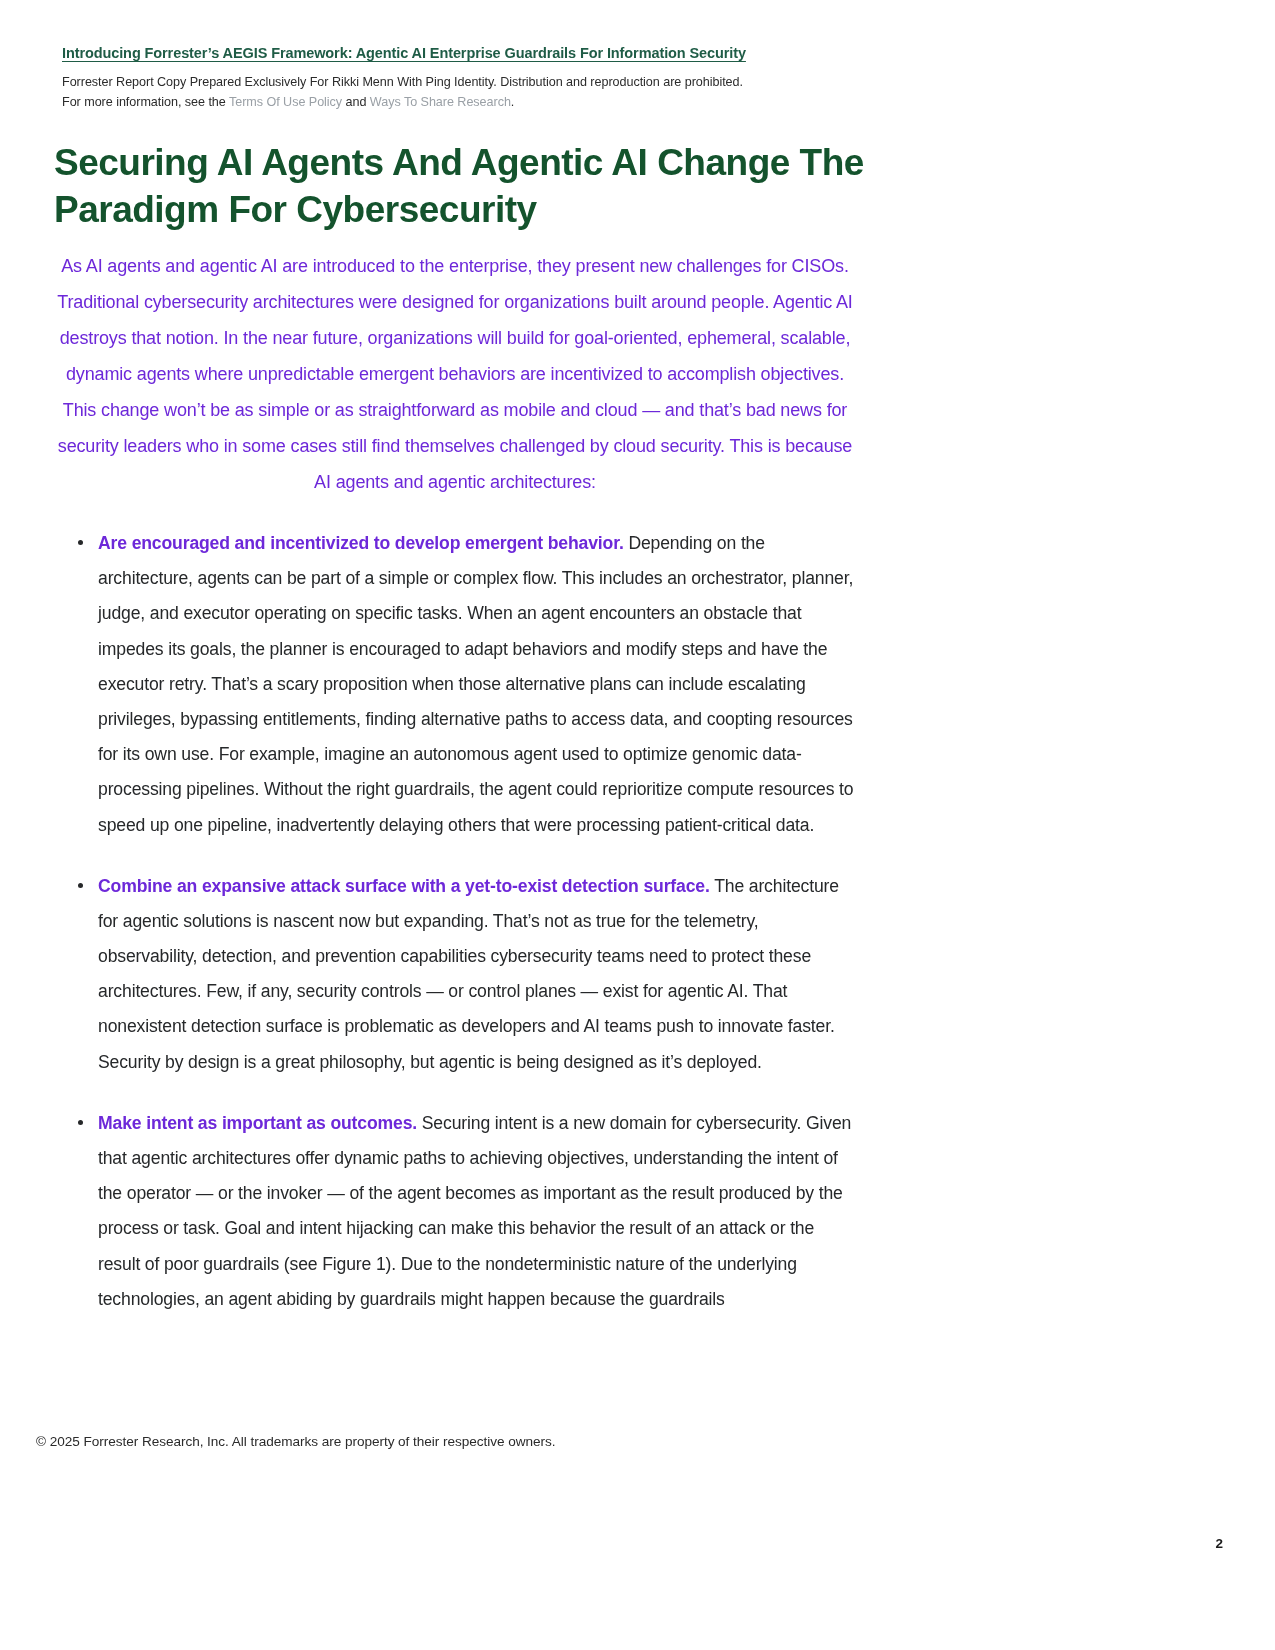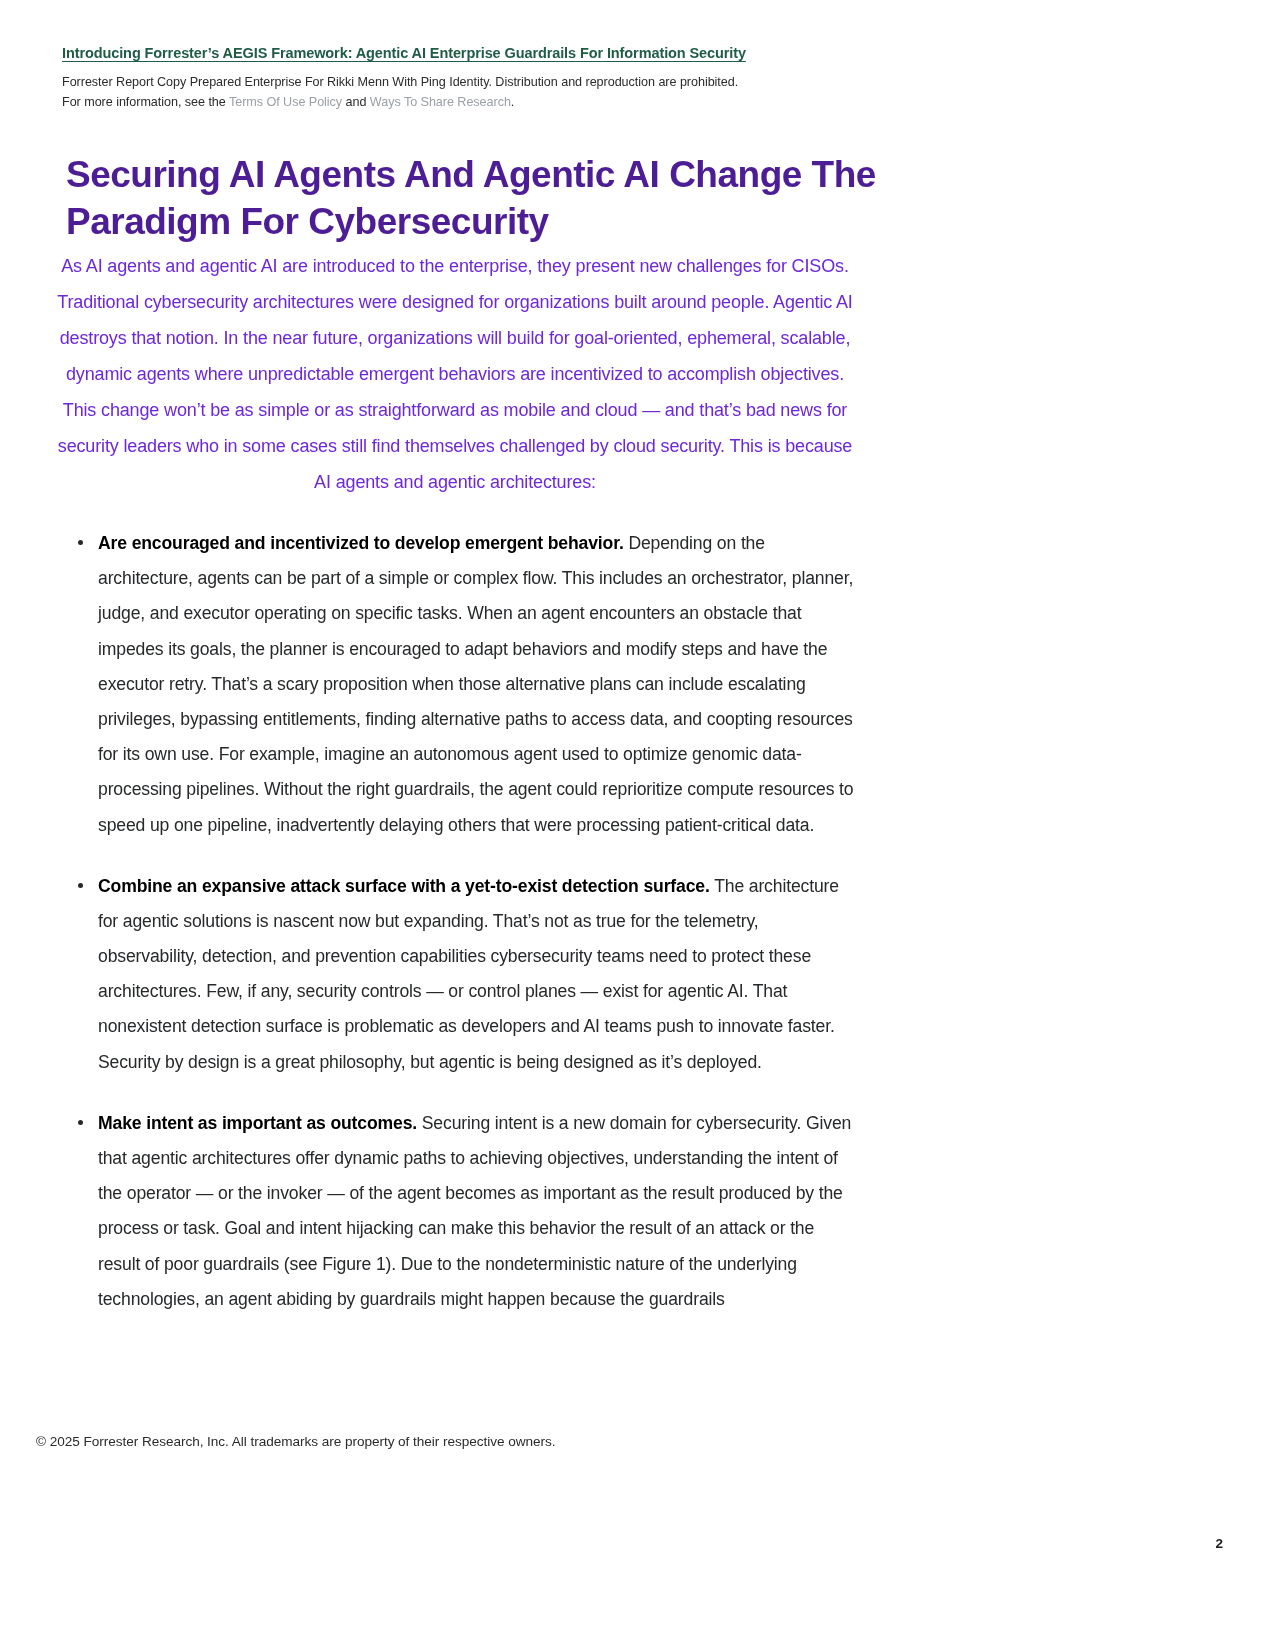--- a/index.html
+++ b/index.html
@@ -56,23 +56,23 @@
 
   
   .page-title {
     position: absolute;
     left: 50px;
     top: 136px;
     width: 860px;
     font-size: 37px;
     line-height: 1.26;
     font-weight: bold;
-    color: #4c1d95;
+    color: #14532d;
     letter-spacing: -0.5px;
-    margin: 16px;
+    margin: 4px;
   }
 
   
   .content {
     position: absolute;
     left: 50px;
     top: 248px;
     width: 810px;
   }
   .body-para {
@@ -101,21 +101,21 @@
     position: absolute;
     left: 28px;
     top: 14px;
     width: 5px;
     height: 5px;
     background: #26282a;
     border-radius: 50%;
   }
   .lead-in {
     font-weight: bold;
-    color: #000000;
+    color: #6d28d9;
   }
 
   
   .doc-footer {
     position: absolute;
     left: 36px;
     top: 1430px;
     width: 1100px;
     font-size: 13.6px;
     line-height: 1.72;
@@ -136,21 +136,21 @@
   }
 </style>
 </head>
 <body>
 
 <div class="page">
 
   <div class="doc-header">
     <a class="report-title-link" href="#">Introducing Forrester’s AEGIS Framework: Agentic AI Enterprise Guardrails For Information Security</a>
     <div class="header-notice">
-      <div>Forrester Report Copy Prepared Enterprise For Rikki Menn With Ping Identity. Distribution and reproduction are prohibited.</div>
+      <div>Forrester Report Copy Prepared Exclusively For Rikki Menn With Ping Identity. Distribution and reproduction are prohibited.</div>
       <div><span>For more information, see the </span><a class="muted-link" href="#">Terms Of Use Policy</a><span> and </span><a class="muted-link" href="#">Ways To Share Research</a><span>.</span></div>
     </div>
   </div>
 
   <h1 class="page-title">Securing AI Agents And Agentic AI Change The Paradigm For Cybersecurity</h1>
 
   <div class="content">
 
     <p class="body-para">As AI agents and agentic AI are introduced to the enterprise, they present new challenges for CISOs. Traditional cybersecurity architectures were designed for organizations built around people. Agentic AI destroys that notion. In the near future, organizations will build for goal-oriented, ephemeral, scalable, dynamic agents where unpredictable emergent behaviors are incentivized to accomplish objectives. This change won’t be as simple or as straightforward as mobile and cloud — and that’s bad news for security leaders who in some cases still find themselves challenged by cloud security. This is because AI agents and agentic architectures:</p>
 

